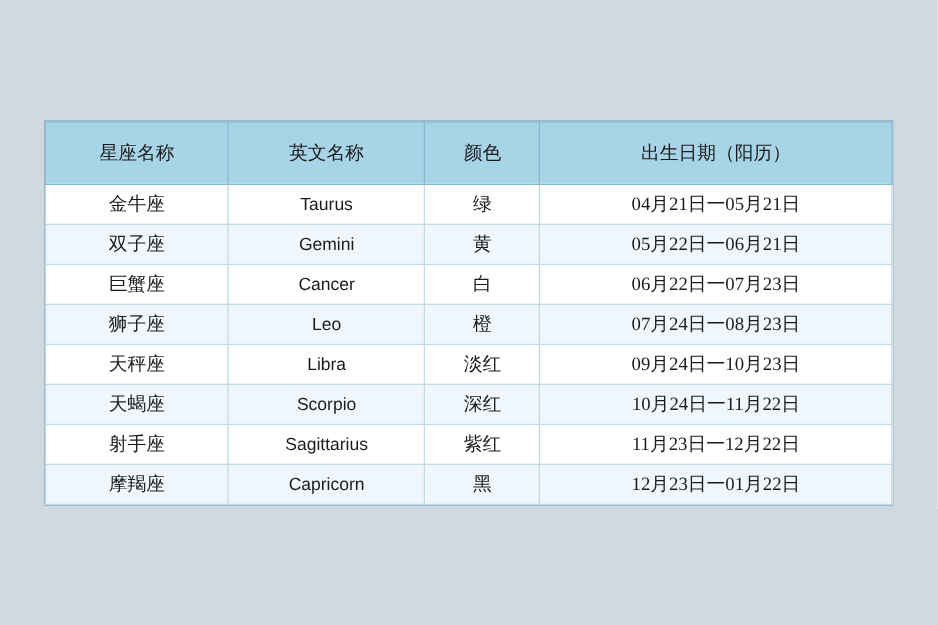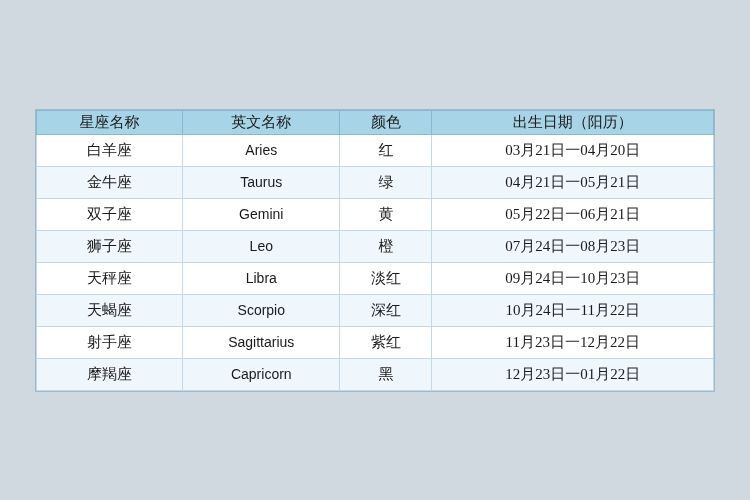--- a/index.html
+++ b/index.html
@@ -29,21 +29,21 @@
       border-collapse: collapse;
       font-size: 15px;
     }
 
     thead tr {
       background-color: #a8d4e8;
     }
 
     thead th {
       border: 1px solid #88b8cc;
-      padding: 2px 10px;
+      padding: 15px 10px;
       text-align: center;
       font-weight: normal;
       color: #1a1a1a;
     }
 
     tbody tr {
       background-color: #ffffff;
     }
 
     tbody tr:nth-child(even) {
@@ -81,37 +81,37 @@
   <table>
     <thead>
       <tr>
         <th>星座名称</th>
         <th>英文名称</th>
         <th>颜色</th>
         <th>出生日期（阳历）</th>
       </tr>
     </thead>
     <tbody id="table-body">
-    <tr>
-          <td class="chinese-name">白羊座</td>
-          <td class="english-name">Aries</td>
-          <td class="color-name">红</td>
-          <td class="date-range">03月21日一04月20日</td>
-        </tr>
         <tr>
           <td class="chinese-name">金牛座</td>
           <td class="english-name">Taurus</td>
           <td class="color-name">绿</td>
           <td class="date-range">04月21日一05月21日</td>
         </tr>
         <tr>
           <td class="chinese-name">双子座</td>
           <td class="english-name">Gemini</td>
           <td class="color-name">黄</td>
           <td class="date-range">05月22日一06月21日</td>
+        </tr>
+        <tr>
+          <td class="chinese-name">巨蟹座</td>
+          <td class="english-name">Cancer</td>
+          <td class="color-name">白</td>
+          <td class="date-range">06月22日一07月23日</td>
         </tr>
         <tr>
           <td class="chinese-name">狮子座</td>
           <td class="english-name">Leo</td>
           <td class="color-name">橙</td>
           <td class="date-range">07月24日一08月23日</td>
         </tr>
         <tr>
           <td class="chinese-name">天秤座</td>
           <td class="english-name">Libra</td>

